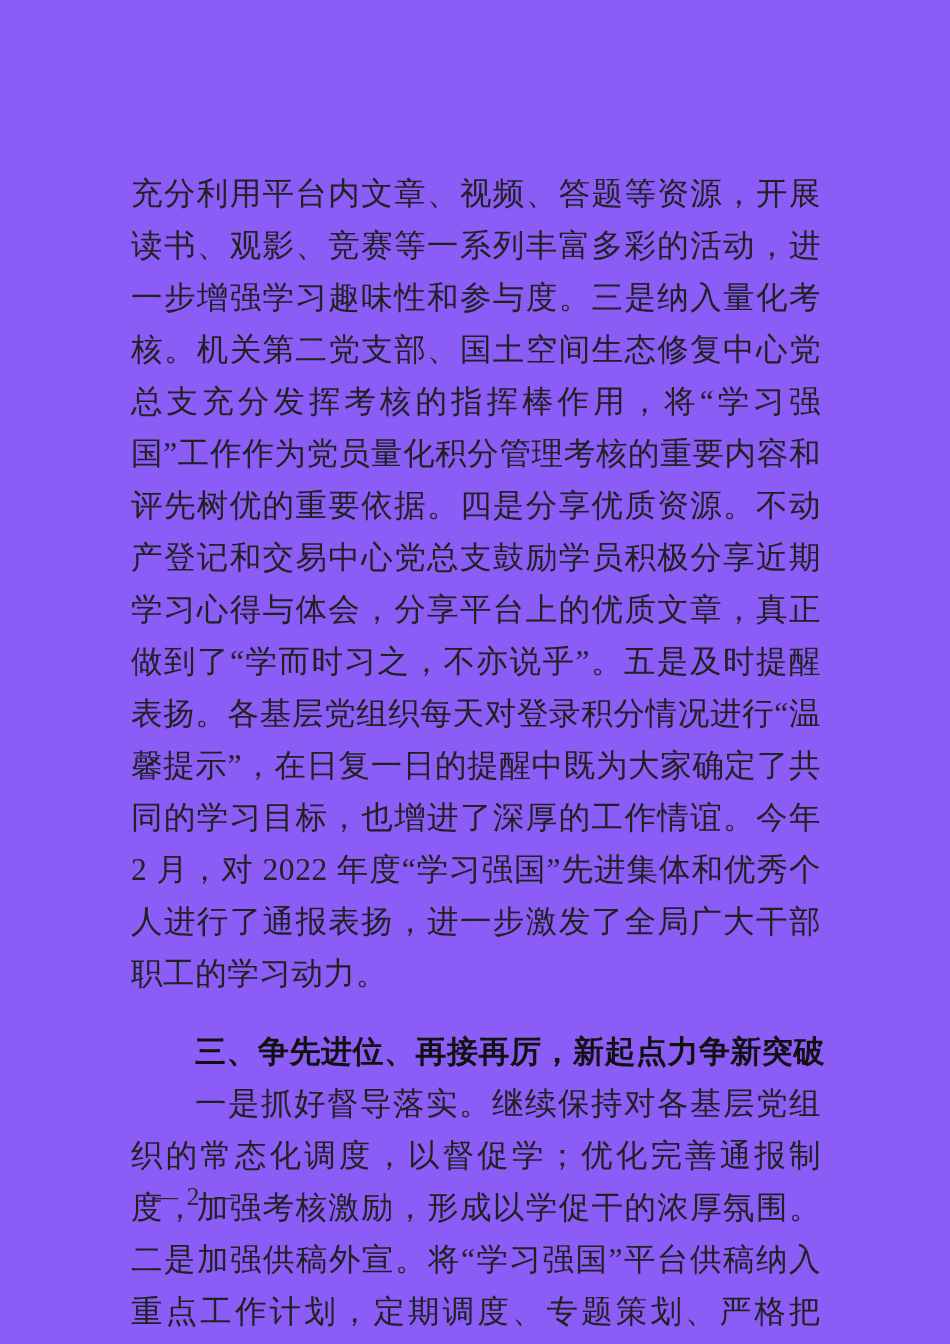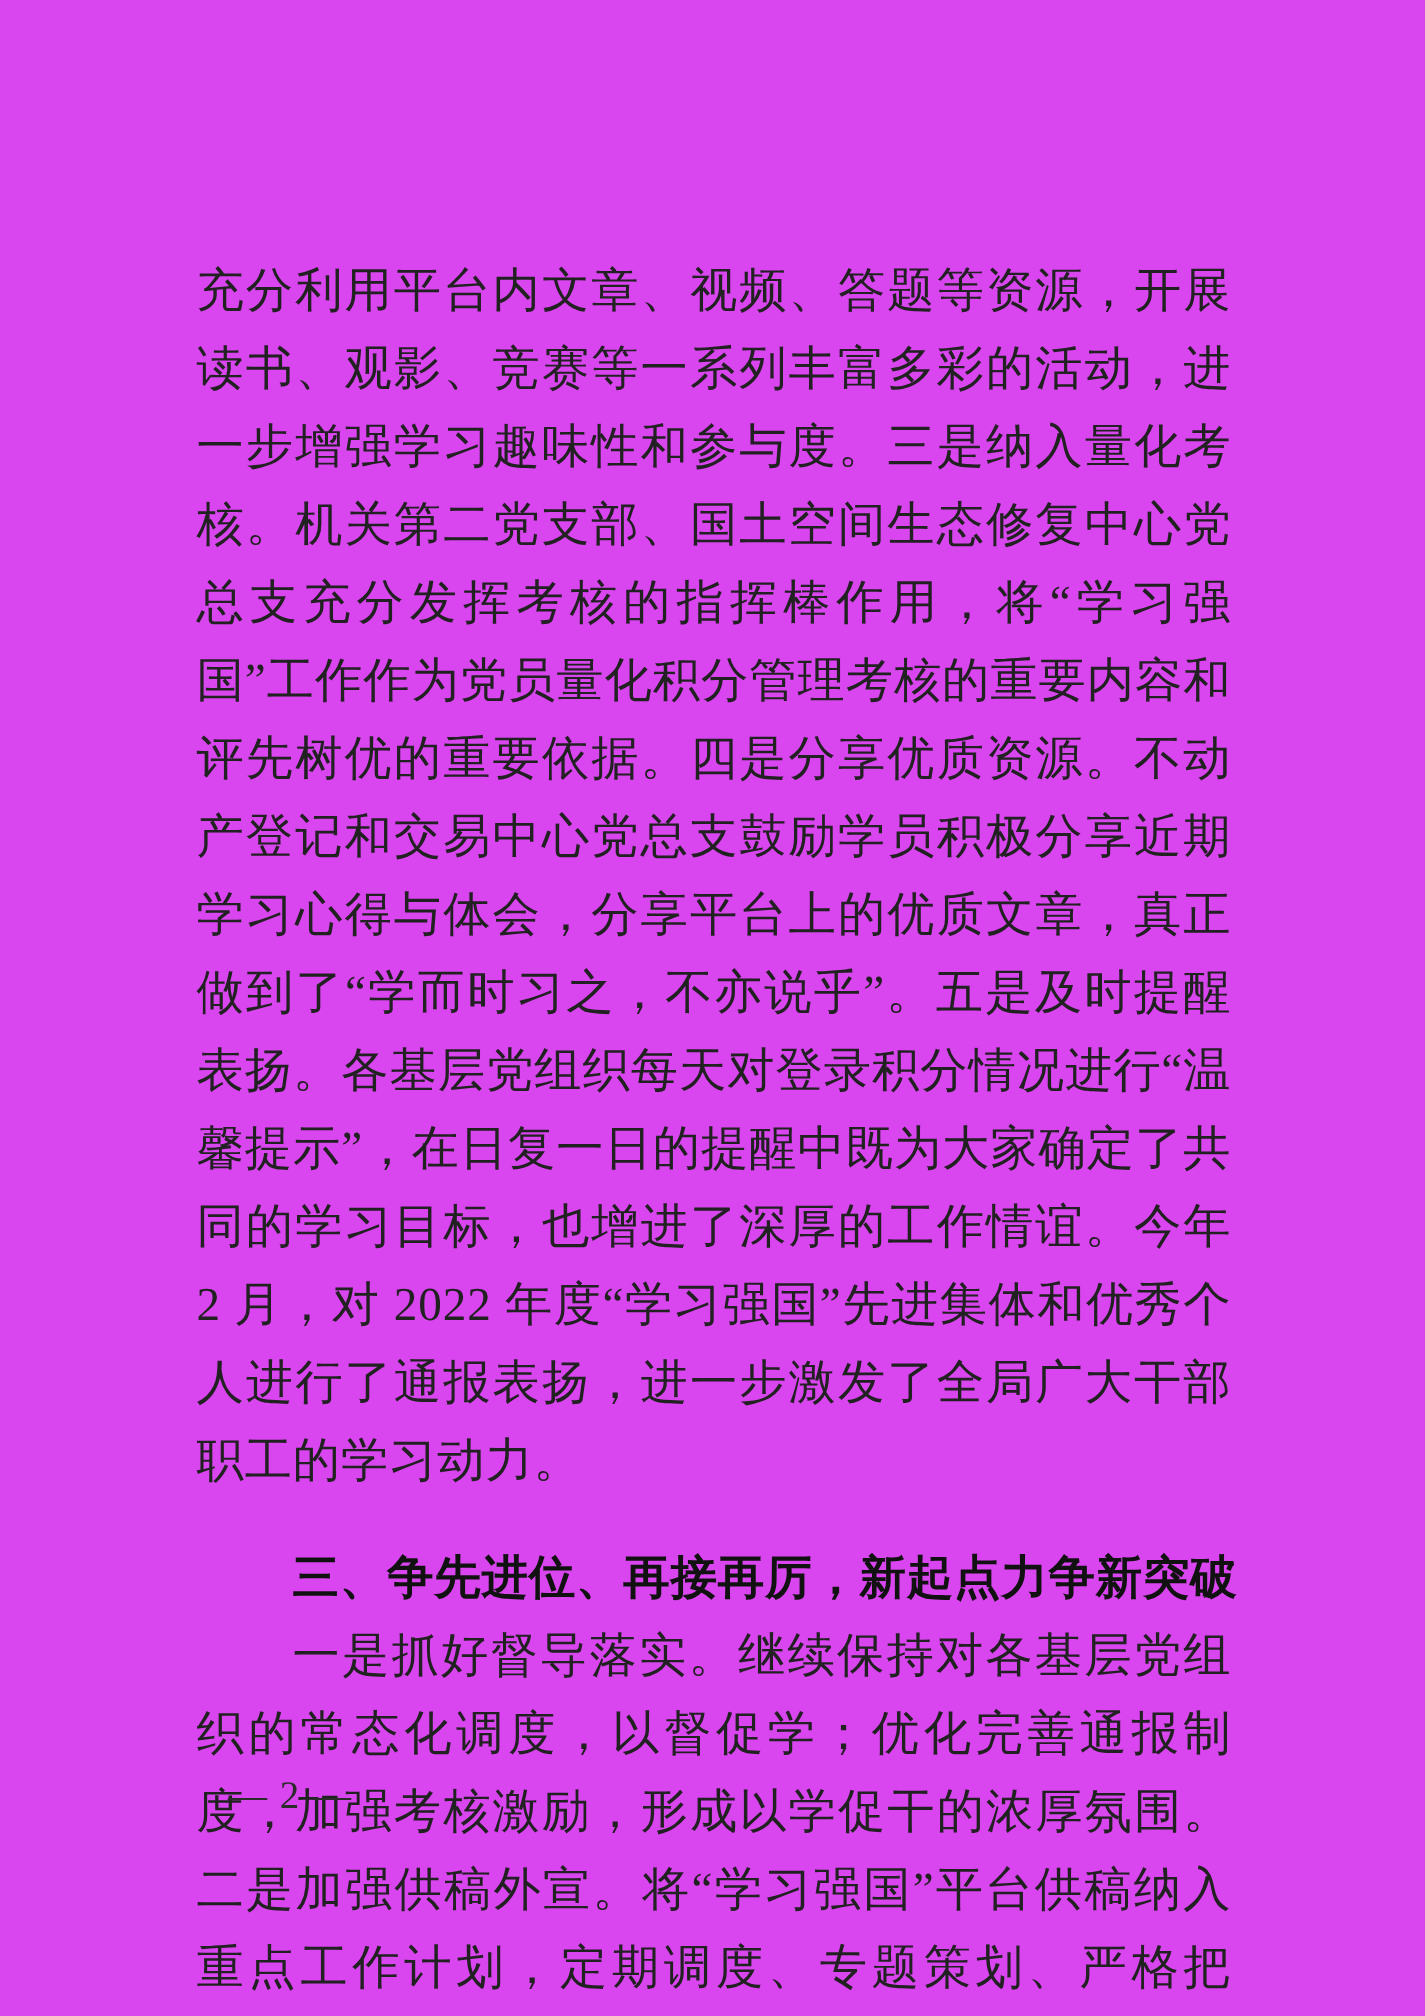--- a/index.html
+++ b/index.html
@@ -4,21 +4,21 @@
 <style>
   html, body {
     margin: 0;
     padding: 0;
     background: #ffffff;
   }
   .page {
     position: relative;
     width: 950px;
     height: 1344px;
-    background: #d946ef;
+    background: #8b5cf6;
     overflow: hidden;
     box-sizing: border-box;
   }
   .doc-body {
     position: absolute;
     left: 131px;
     top: 168px;
     width: 690px;
   }
   

